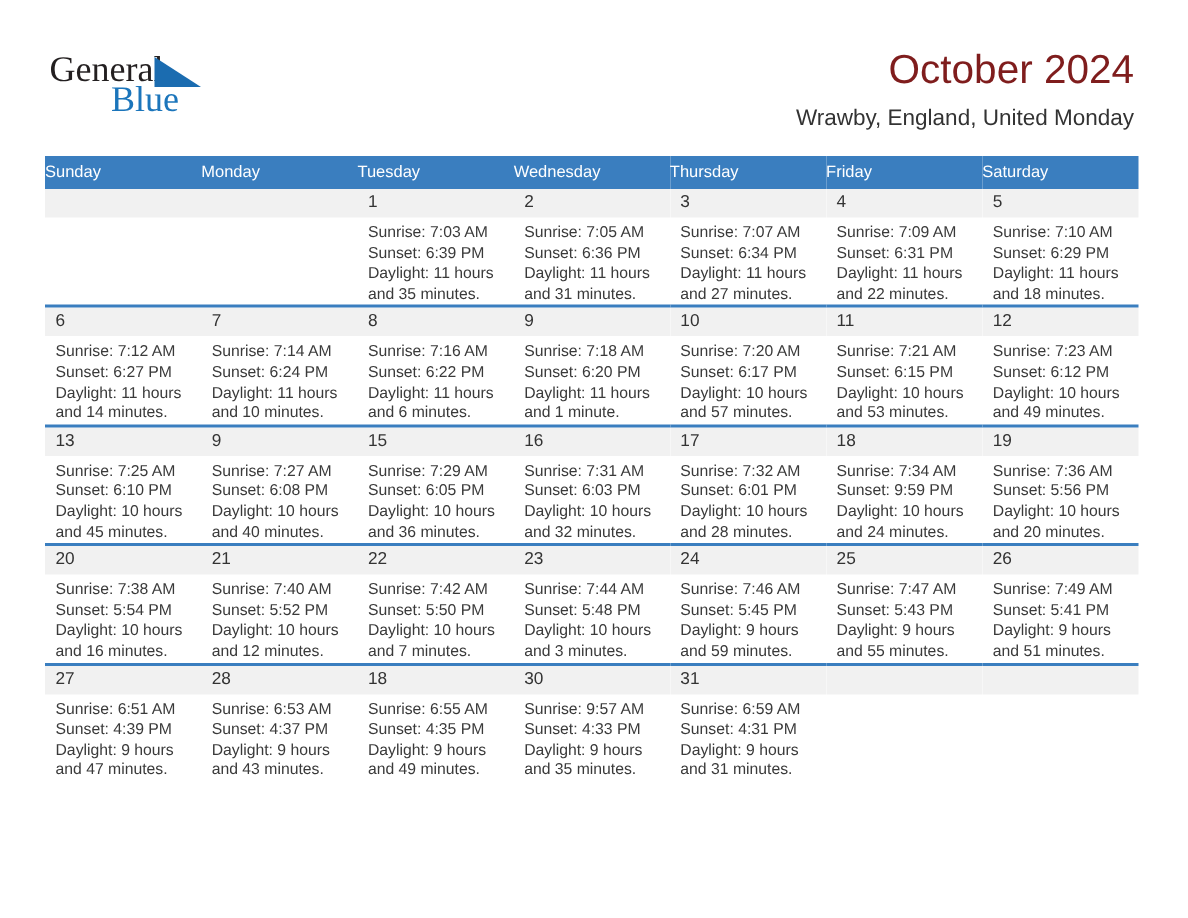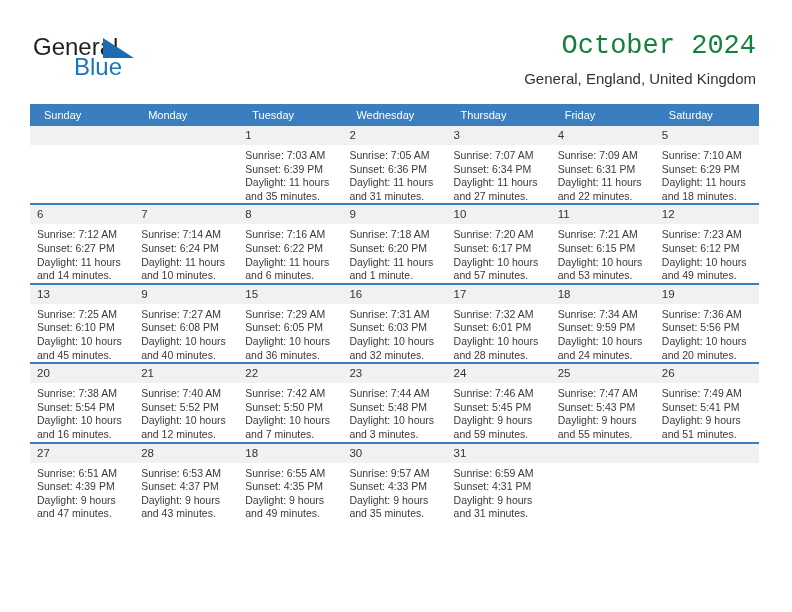--- a/index.html
+++ b/index.html
@@ -28,20 +28,21 @@
     top: 0;
     width: 792px;
     height: 96px;
   }
   .brand {
     position: absolute;
     left: 33px;
     top: 34px;
     width: 200px;
     height: 52px;
+    font-family: Liberation Serif, serif;
   }
   .brand-general {
     position: absolute;
     left: 0;
     top: 0;
     font-size: 24px;
     color: #231f20;
     letter-spacing: 0px;
     line-height: 26px;
   }
@@ -64,24 +65,23 @@
   }
 
   .title-wrap {
     position: absolute;
     right: 36px;
     top: 30px;
     text-align: right;
   }
   .cal-title {
     font-size: 27px;
-    color: #15803d;
+    color: #7f1d1d;
     line-height: 32px;
     white-space: nowrap;
-    font-family: Liberation Mono, monospace;
   }
   .cal-subtitle {
     margin-top: 8px;
     font-size: 15px;
     color: #333333;
     line-height: 18px;
     white-space: nowrap;
   }
 
   
@@ -92,21 +92,21 @@
     width: 729px;
     border-collapse: collapse;
     table-layout: fixed;
   }
   .cal th {
     background: #3a7ebf;
     color: #ffffff;
     font-size: 11px;
     font-weight: normal;
     text-align: left;
-    padding: 4px 0 4px 14px;
+    padding: 4px 0 4px 0;
     height: 14px;
     line-height: 14px;
   }
   .cal td {
     vertical-align: top;
     padding: 0;
     height: 74px;
     border-top: 2px solid #3a7ebf;
     background: #ffffff;
   }
@@ -146,21 +146,21 @@
   <div class="top">
 
     <div class="brand">
       <span class="brand-general">General</span>
       <span class="brand-tri"></span>
       <span class="brand-blue">Blue</span>
     </div>
 
     <div class="title-wrap">
       <div class="cal-title">October 2024</div>
-      <div class="cal-subtitle">General, England, United Kingdom</div>
+      <div class="cal-subtitle">Wrawby, England, United Monday</div>
     </div>
 
   </div>
 
   <table class="cal">
     <thead>
       <tr>
         <th>Sunday</th>
         <th>Monday</th>
         <th>Tuesday</th>

